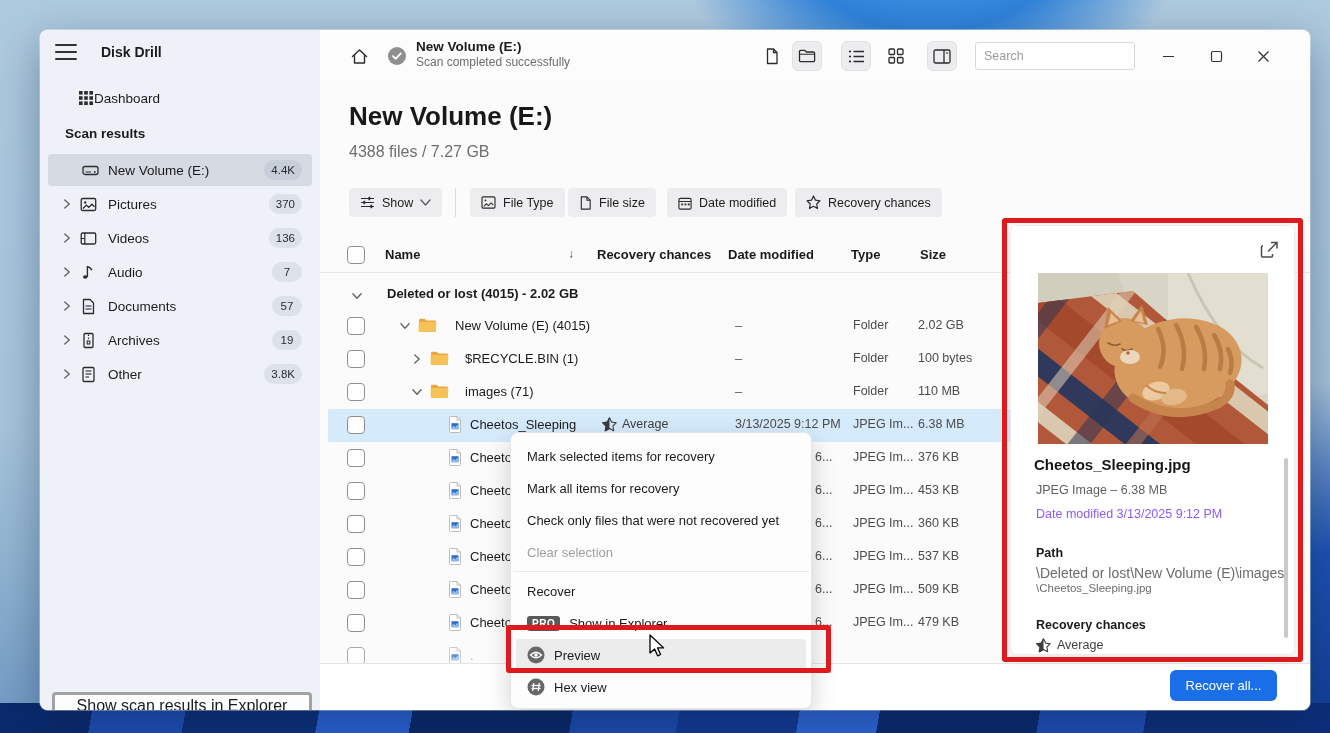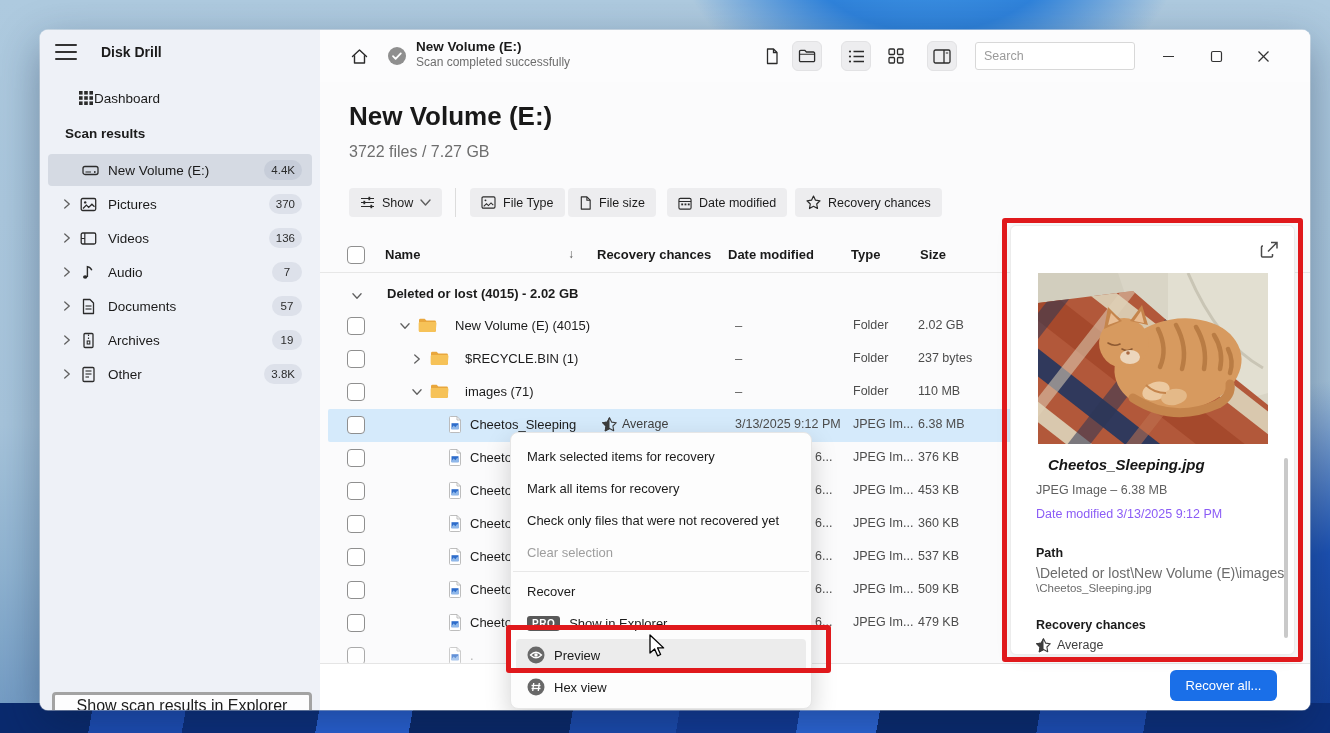--- a/index.html
+++ b/index.html
@@ -116,21 +116,21 @@
   
   .footer { position:absolute; left:0; top:633px; width:990px; height:47px; background:#fff; border-top:1px solid #e5e5e5; }
   .recover-all { position:absolute; left:850px; top:6px; width:107px; height:31px; background:#1a6fe8;
     border:none; border-radius:6px; color:#fff; font-size:13px; font-family:inherit; cursor:default; }
 
   
   .preview { position:absolute; left:690px; top:195px; width:285px; height:430px; background:#fff;
     border:1px solid #ececec; border-radius:6px; box-shadow:0 4px 16px rgba(0,0,0,.08); z-index:5; }
   .pv-open { position:absolute; right:14px; top:14px; width:20px; height:20px; }
   .pv-img { position:absolute; left:27px; top:47px; width:230px; height:171px; overflow:hidden; }
-  .pv-name { position:absolute; left:37px; top:230px; font-size:15px; font-weight:bold; color:#161616;font-style:italic; }
+  .pv-name { position:absolute; left:23px; top:230px; font-size:15px; font-weight:bold; color:#161616; }
   .pv-meta { position:absolute; left:25px; top:257px; font-size:12.5px; color:#5f5f5f; }
   .pv-date { position:absolute; left:25px; top:281px; font-size:12.5px; color:#8b5cf6; }
   .pv-pathlbl { position:absolute; left:25px; top:320px; font-size:12.5px; font-weight:bold; color:#1b1b1b; }
   .pv-path1 { position:absolute; left:25px; top:339px; font-size:14px; color:#6b6b6b; }
   .pv-path2 { position:absolute; left:25px; top:356px; font-size:11.5px; color:#6b6b6b; }
   .pv-reclbl { position:absolute; left:25px; top:392px; font-size:12.5px; font-weight:bold; color:#1b1b1b; }
   .pv-star { position:absolute; left:25px; top:412px; width:15px; height:15px; }
   .pv-avg { position:absolute; left:46px; top:412px; font-size:12.5px; color:#3f3f3f; }
   .pv-scroll { position:absolute; right:6px; top:232px; width:4px; height:180px; background:#c9c9c9; border-radius:2px; }
 
@@ -384,21 +384,21 @@
       </div>
       <div class="winctl wc-close">
         <svg width="13" height="13" viewBox="0 0 13 13">
           <line x1="1.5" y1="1.5" x2="11.5" y2="11.5" stroke="#333" stroke-width="1.2"></line>
           <line x1="11.5" y1="1.5" x2="1.5" y2="11.5" stroke="#333" stroke-width="1.2"></line>
         </svg>
       </div>
     </div>
 
     <div class="page-title">New Volume (E:)</div>
-    <div class="page-summary">3722 files / 7.27 GB</div>
+    <div class="page-summary">4388 files / 7.27 GB</div>
 
     <div class="chip chip-show">
       <svg width="15" height="13" viewBox="0 0 15 13">
         <line x1="1" y1="2.5" x2="14" y2="2.5" stroke="#2b2b2b" stroke-width="1.2"></line>
           <rect x="8.4" y="0.8" width="1.8" height="3.4" fill="#2b2b2b"></rect>
         <line x1="1" y1="6.5" x2="14" y2="6.5" stroke="#2b2b2b" stroke-width="1.2"></line>
           <rect x="3.4" y="4.8" width="1.8" height="3.4" fill="#2b2b2b"></rect>
         <line x1="1" y1="10.5" x2="14" y2="10.5" stroke="#2b2b2b" stroke-width="1.2"></line>
           <rect x="10.4" y="8.8" width="1.8" height="3.4" fill="#2b2b2b"></rect>
       </svg>
@@ -475,21 +475,21 @@
       <div class="checkbox"></div>
       <svg class="exp" style="left:92px" viewBox="0 0 11 11">
           <use href="#chev-right"></use>
         </svg>
       <svg class="fold-icon" style="left:110px" viewBox="0 0 19 16">
           <use href="#folder-glyph"></use>
         </svg>
       <div class="cell" style="left:145px">$RECYCLE.BIN (1)</div>
       <div class="cell c-dash">–</div>
       <div class="cell dim c-type">Folder</div>
-      <div class="cell dim c-size">237 bytes</div>
+      <div class="cell dim c-size">100 bytes</div>
     </div>
 
     <div class="row" style="top:346px">
       <div class="checkbox"></div>
       <svg class="exp" style="left:92px" viewBox="0 0 11 11">
           <use href="#chev-down"></use>
         </svg>
       <svg class="fold-icon" style="left:110px" viewBox="0 0 19 16">
           <use href="#folder-glyph"></use>
         </svg>

